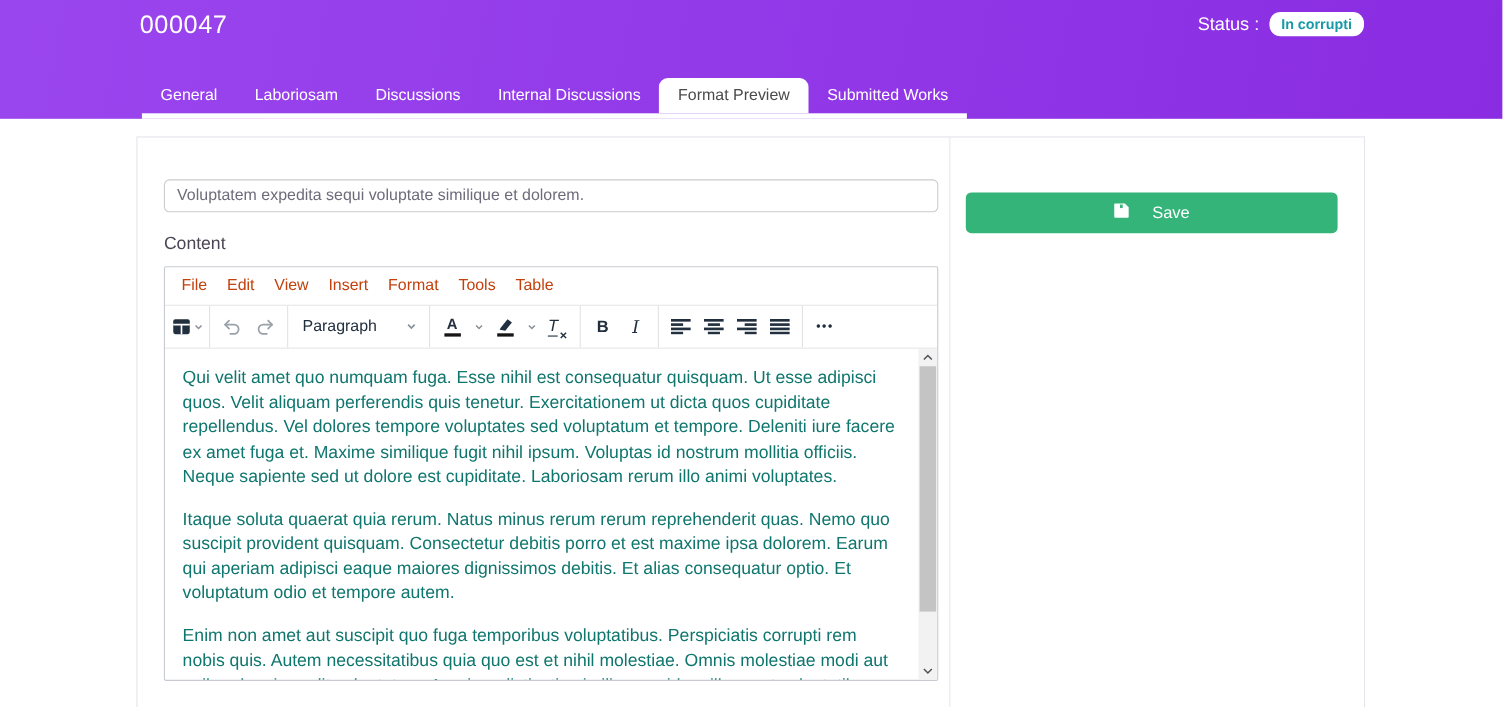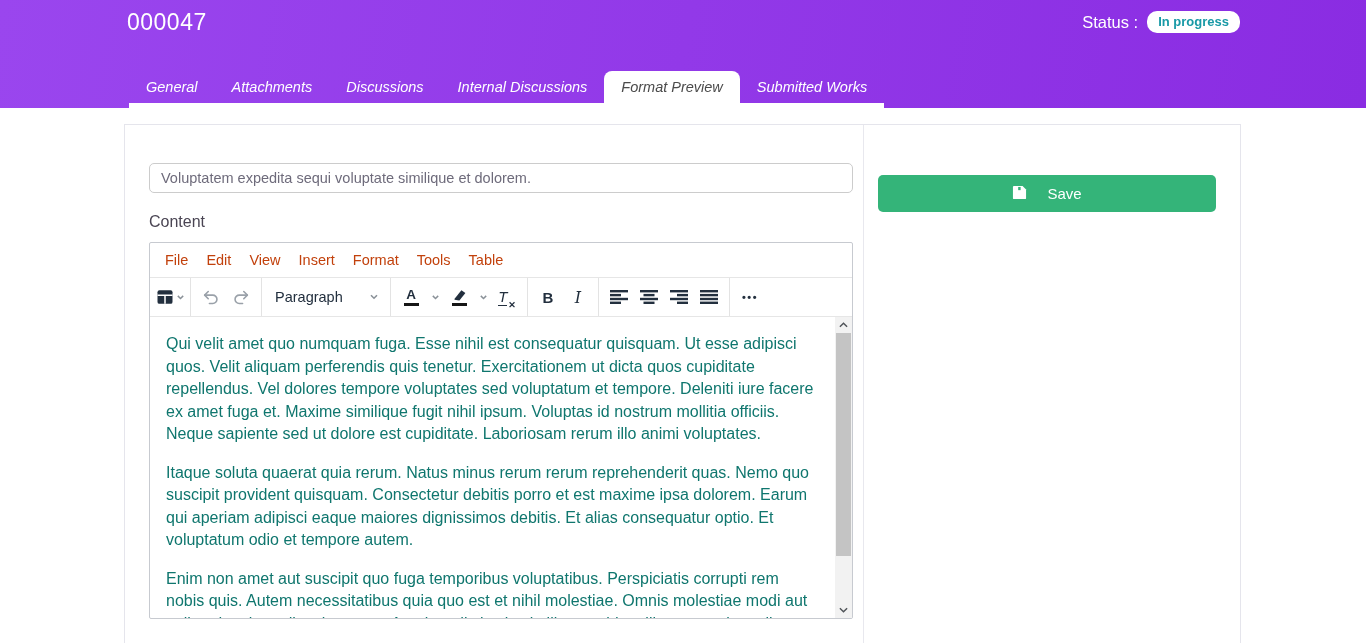--- a/index.html
+++ b/index.html
@@ -12,21 +12,21 @@
   .page-title { position:absolute; left:127px; top:9px; color:#fff; font-size:23px;
     font-weight:500; letter-spacing:.5px; }
   .status-wrap { position:absolute; right:126px; top:11px; display:flex; align-items:center; gap:9px; }
   .status-label { color:#fff; font-size:16.5px; font-weight:500; }
   .status-badge { background:#fff; color:var(--badge-teal,#1899a6); font-size:13px; font-weight:700;
     padding:4px 11px; border-radius:10px; line-height:1.1; }
 
   .tabs { position:absolute; left:129px; bottom:0; display:flex; align-items:flex-end;
     border-bottom:5px solid #fff; }
   .tab { height:32px; display:flex; align-items:center; padding:0 17px; color:#fff;
-    font-size:14.5px; cursor:pointer; white-space:nowrap;font-style:italic; }
+    font-size:14.5px; cursor:pointer; white-space:nowrap; }
   .tab.active { background:#fff; color:#4b4b4b; border-radius:8px 8px 0 0; }
 
   
   .card { margin:16px 0 0 124px; width:1117px; height:560px; background:#fff;
     border:1px solid #e5e5ec; display:flex; }
   .col-left { width:738px; padding:26px 10px 20px 24px; }
   .col-right { flex:1; border-left:1px solid #e8e8ee; padding:50px 24px 0 14px; }
 
   .field-label { font-size:16px; line-height:22px; color:#4a4553; margin-bottom:10px; }
   .req { color:var(--danger-red,#ea5455); margin-left:2px; }
@@ -76,25 +76,25 @@
     border:none; border-radius:5px; font-size:15px; font-family:"Liberation Sans",sans-serif;
     display:flex; align-items:center; justify-content:center; gap:20px; cursor:pointer; }
 </style>
 </head>
 <body>
 
 <div class="header">
   <div class="page-title">000047</div>
   <div class="status-wrap">
     <span class="status-label">Status :</span>
-    <span class="status-badge">In progress</span>
+    <span class="status-badge">In corrupti</span>
   </div>
   <div class="tabs">
     <div class="tab">General</div>
-    <div class="tab">Attachments</div>
+    <div class="tab">Laboriosam</div>
     <div class="tab">Discussions</div>
     <div class="tab">Internal Discussions</div>
     <div class="tab active">Format Preview</div>
     <div class="tab">Submitted Works</div>
   </div>
 </div>
 
 <div class="card">
   <div class="col-left">
 

